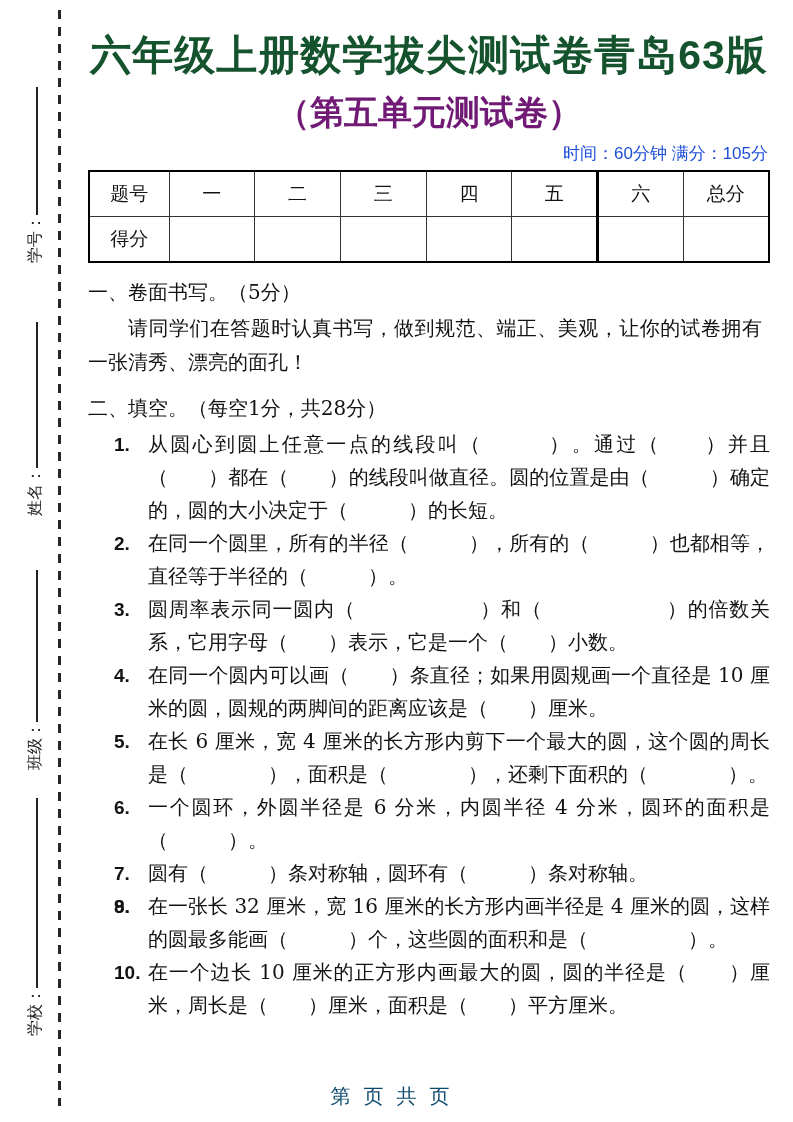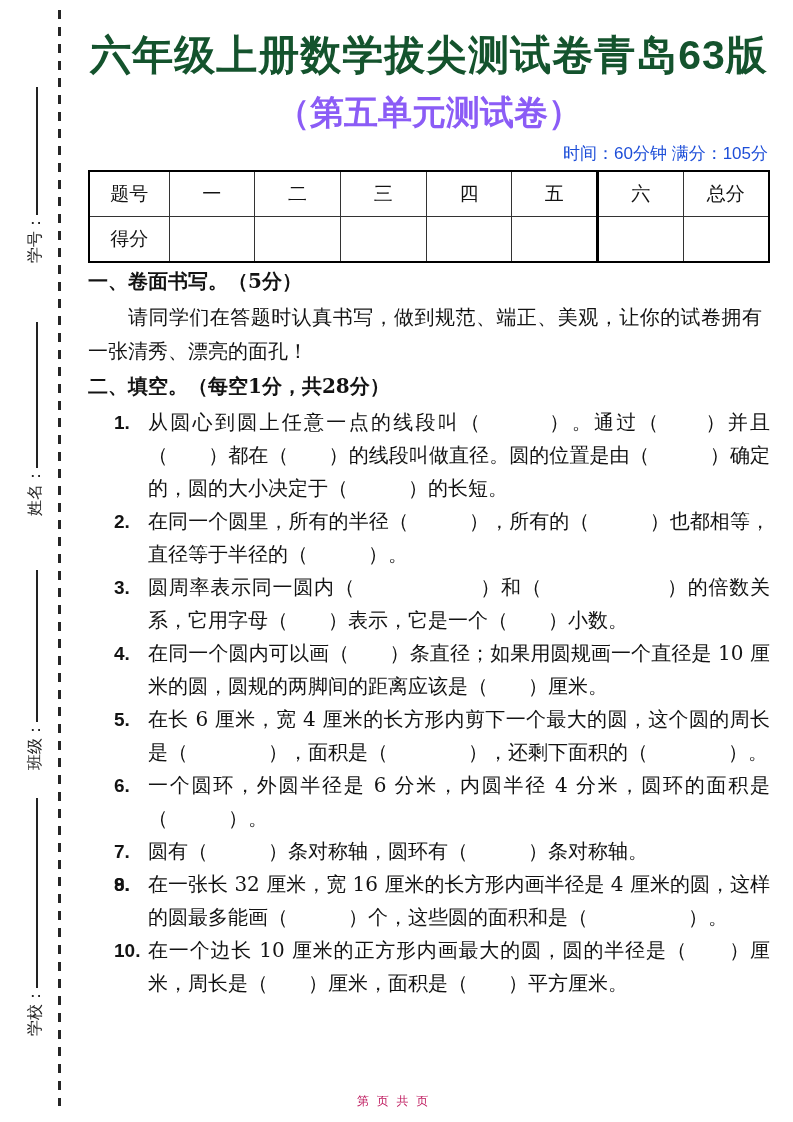--- a/index.html
+++ b/index.html
@@ -59,21 +59,21 @@
     letter-spacing: 1px;
     color: #14532d;
   }
   .paper-subtitle {
     margin: 12px 0 0 0;
     text-align: center;
     font-family: "Liberation Sans", sans-serif;
     font-weight: 700;
     font-size: 34px;
     line-height: 40px;
-    color: #8b5cf6;
+    color: #701a75;
   }
   .exam-meta {
     margin: 10px 2px 5px 0;
     text-align: right;
     font-family: "Liberation Sans", sans-serif;
     font-size: 17px;
     color: #1d4ed8;
   }
 
   
@@ -91,24 +91,24 @@
     vertical-align: middle;
     font-weight: 400;
     font-size: 19px;
     font-family: "DejaVu Serif", "Liberation Serif", serif;
   }
   table.score-table .first-col { width: 80px; }
   table.score-table .thick-left { border-left: 3px solid #000; }
 
   
   .sec-heading {
-    margin: 2px 0 0 0;
+    margin: 13px 0 0 0;
     font-size: 20px;
     line-height: 33px;
-    font-weight: 700;
+    font-weight: 400;
   }
   .para {
     margin: 2px 8px 0 0;
     font-size: 20px;
     line-height: 34px;
     text-align: justify;
     text-indent: 2em;
   }
   .questions { margin: 3px 0 0 26px; }
   .question {
@@ -123,23 +123,23 @@
     font-weight: 700;
     font-family: "Liberation Sans", sans-serif;
     font-size: 19px;
   }
 
   
   .page-footer {
     position: absolute; left: 0; bottom: 12px;
     width: 100%;
     text-align: center;
-    font-size: 12px;
+    font-size: 20px;
     letter-spacing: 0.65em;
-    color: #be185d;
+    color: #0c4a6e;
   }
 </style>
 </head>
 <body>
 
 <div class="seal-dash"></div>
 
 <div class="seal-group" id="seal-no">
   <span>学号：</span><span class="field-line"></span>
 </div>

